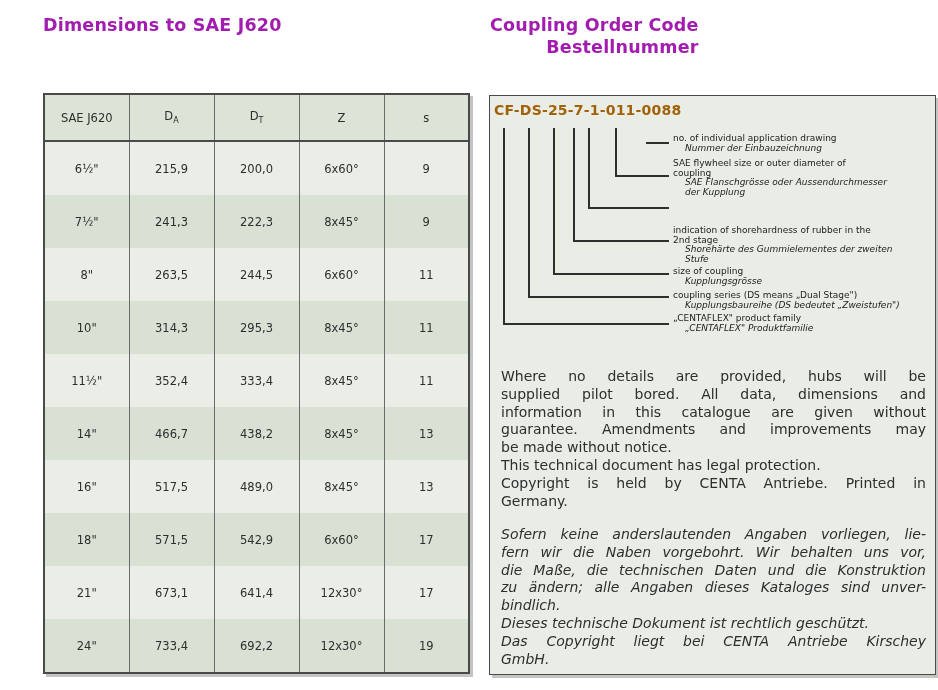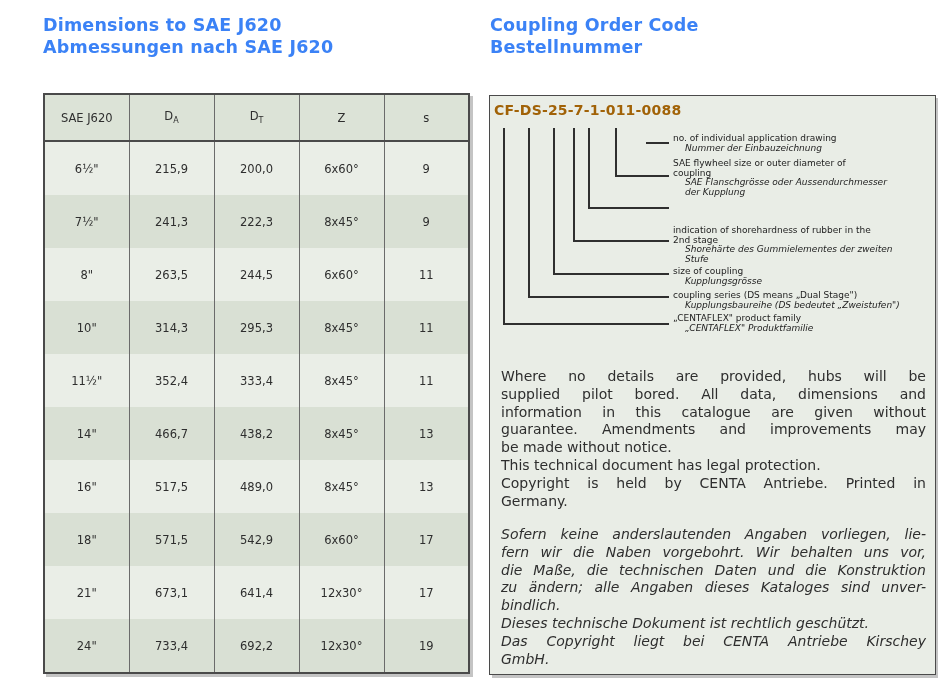--- a/index.html
+++ b/index.html
@@ -1,21 +1,21 @@
 <!DOCTYPE html>
 <html><head>
 <meta charset="utf-8">
 <style>
   html,body{margin:0;padding:0;background:#fff;}
   .page{position:relative;width:938px;height:690px;background:#ffffff;overflow:hidden;
         font-family:"DejaVu Sans","Liberation Sans",sans-serif;color:#2e2e2e;}
-  .title{position:absolute;top:14px;font-size:17.5px;font-weight:bold;color:#3b82f6;
+  .title{position:absolute;top:14px;font-size:17.5px;font-weight:bold;color:#a21caf;
          line-height:22px;letter-spacing:.2px;}
   .title-left{left:43px;}
-  .title-right{left:490px;}
+  .title-right{left:490px;text-align:right;}
 
   
   table.dims{position:absolute;left:43px;top:93px;border-collapse:collapse;table-layout:fixed;
              border:2px solid #4a4a4a;box-shadow:3px 3px 0 rgba(125,125,125,.45);}
   table.dims col{width:85px;}
   table.dims th,table.dims td{border-left:1.4px solid #6b6b6b;text-align:center;
              vertical-align:middle;font-size:11.5px;color:#2e2e2e;padding:0;}
   table.dims th:first-child,table.dims td:first-child{border-left:none;}
   table.dims thead th{height:45px;background:#dce3d7;font-weight:normal;
              border-bottom:2.4px solid #4a4a4a;}
@@ -42,21 +42,20 @@
   .ln{white-space:nowrap;}
   .ln.j{white-space:normal;text-align:justify;text-align-last:justify;}
 </style>
 </head>
 <body>
 
 <div class="page">
 
   <div class="title title-left">
     <div>Dimensions to SAE J620</div>
-    <div>Abmessungen nach SAE J620</div>
   </div>
 
   <div class="title title-right">
     <div>Coupling Order Code</div>
     <div>Bestellnummer</div>
   </div>
 
   <table class="dims">
     <colgroup>
         <col>

